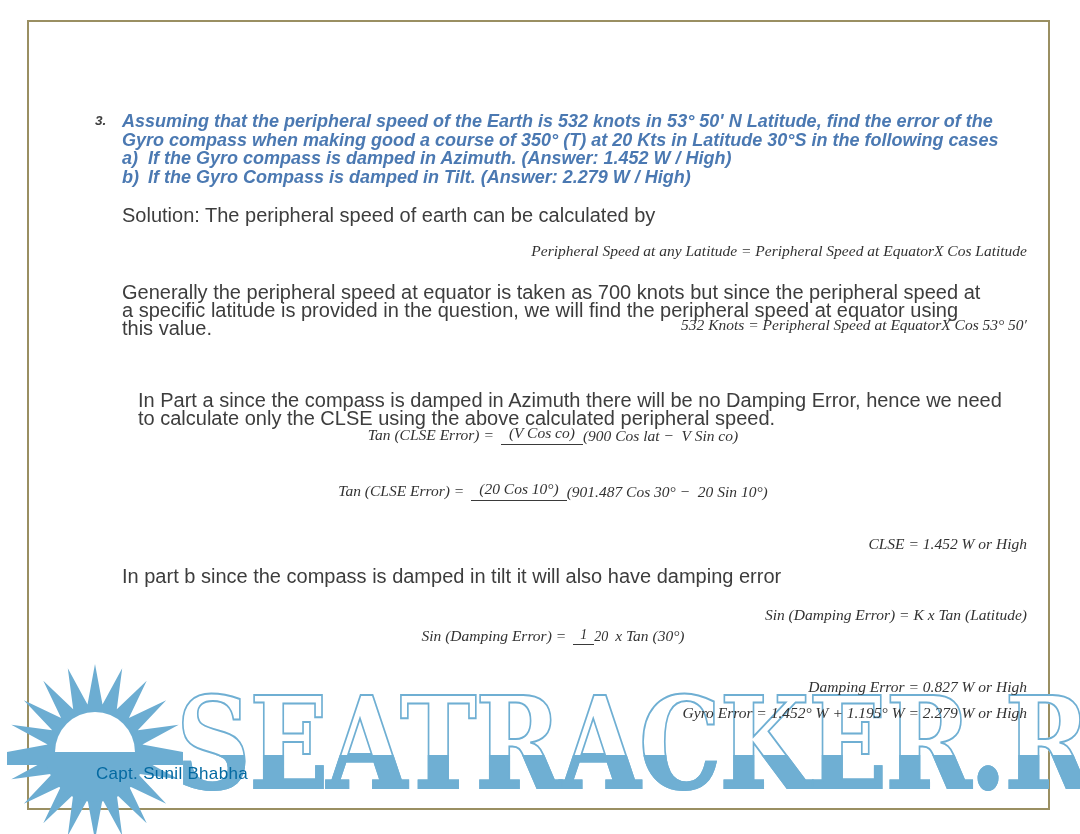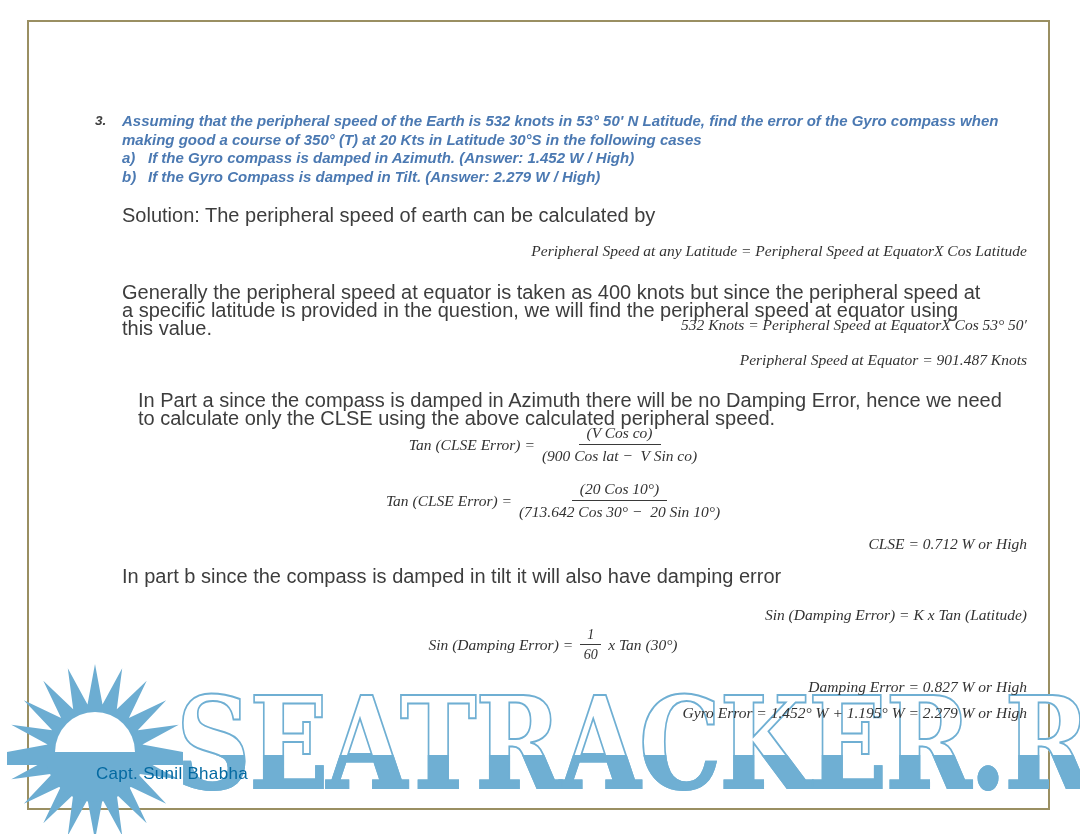--- a/index.html
+++ b/index.html
@@ -14,21 +14,21 @@
     overflow:hidden;font-family:"Liberation Sans",sans-serif;color:var(--body);
   }
   .frame{
     position:absolute;left:27px;top:20px;width:1019px;height:786px;
     border:2px solid var(--frame);z-index:0;
   }
   .content{position:absolute;inset:0;z-index:4;}
   
   .question{position:absolute;top:112px;left:95px;width:920px;display:flex;}
   .qnum{width:27px;flex:0 0 27px;font-size:13.5px;font-weight:bold;font-style:italic;color:#3f3f3f;line-height:18.5px;}
-  .qbody{flex:1;color:var(--accent);font-weight:bold;font-style:italic;font-size:15px;line-height:18.5px;}
+  .qbody{flex:1;color:var(--accent);font-weight:bold;font-style:italic;font-size:18px;line-height:18.5px;}
   .qtext{width:892px;}
   .qitem{display:flex;}
   .qmarker{flex:0 0 26px;}
   
   .para{position:absolute;font-size:20px;line-height:18px;color:var(--body);}
   .p-intro{top:206px;left:122px;width:866px;}
   .p-1{top:283px;left:122px;width:872px;}
   .p-2{top:391px;left:138px;width:884px;}
   .p-3{top:567px;left:122px;width:866px;}
   
@@ -38,21 +38,21 @@
     color:#323232;white-space:pre;
   }
   .eq-1{top:242px;} .eq-2{top:316px;} .eq-3{top:351px;}
   .eq-4{top:535px;} .eq-5{top:606px;} .eq-6{top:678px;} .eq-7{top:704px;}
   .eq-row{
     position:absolute;left:95px;width:916px;display:flex;justify-content:center;
     align-items:center;gap:7px;font-family:"Liberation Serif",serif;
     font-style:italic;font-size:15.5px;color:#323232;white-space:pre;
   }
   .fr-1{top:424px;} .fr-2{top:480px;} .fr-3{top:627px;}
-  .frac{display:inline-flex;flex-direction:column;align-items:center;}
+  .frac{display:inline-flex;align-items:center;}
   .frac .num{border-bottom:1px solid #3a3a3a;padding:0 8px 2px 8px;}
   .frac .den{padding-top:2px;}
   .frac-sm{font-size:14px;}
   .frac-sm .num{padding:0 7px 1px 7px;}
   
   .wm-text{
     position:absolute;left:176px;top:679px;z-index:1;
     font-family:"DejaVu Serif",serif;font-weight:bold;font-size:128px;line-height:128px;
     letter-spacing:-2px;transform:scaleX(0.81);transform-origin:left top;
     -webkit-text-stroke:2px var(--wm);
@@ -100,55 +100,54 @@
           <span class="qmarker">b)</span>
           <span>If the Gyro Compass is damped in Tilt. (Answer: 2.279 W / High)</span>
         </div>
       </div>
     </div>
 
     <div class="para p-intro">Solution: The peripheral speed of earth can be calculated by</div>
 
     <div class="eq eq-1">Peripheral Speed at any Latitude = Peripheral Speed at EquatorX Cos Latitude</div>
 
-    <div class="para p-1">Generally the peripheral speed at equator is taken as 400 knots but since the peripheral speed at a specific latitude is provided in the question, we will find the peripheral speed at equator using this value.</div>
+    <div class="para p-1">Generally the peripheral speed at equator is taken as 700 knots but since the peripheral speed at a specific latitude is provided in the question, we will find the peripheral speed at equator using this value.</div>
 
     <div class="eq eq-2">532 Knots = Peripheral Speed at EquatorX Cos 53° 50′</div>
 
-    <div class="eq eq-3">Peripheral Speed at Equator = 901.487 Knots</div>
 
     <div class="para p-2">In Part a since the compass is damped in Azimuth there will be no Damping Error, hence we need to calculate only the CLSE using the above calculated peripheral speed.</div>
 
     <div class="eq-row fr-1">
       <span>Tan (CLSE Error) =</span>
       <span class="frac">
         <span class="num">(V Cos co)</span>
         <span class="den">(900 Cos lat −  V Sin co)</span>
       </span>
     </div>
 
     <div class="eq-row fr-2">
       <span>Tan (CLSE Error) =</span>
       <span class="frac">
         <span class="num">(20 Cos 10°)</span>
-        <span class="den">(713.642 Cos 30° −  20 Sin 10°)</span>
+        <span class="den">(901.487 Cos 30° −  20 Sin 10°)</span>
       </span>
     </div>
 
-    <div class="eq eq-4">CLSE = 0.712 W or High</div>
+    <div class="eq eq-4">CLSE = 1.452 W or High</div>
 
     <div class="para p-3">In part b since the compass is damped in tilt it will also have damping error</div>
 
     <div class="eq eq-5">Sin (Damping Error) = K x Tan (Latitude)</div>
 
     <div class="eq-row fr-3">
       <span>Sin (Damping Error) =</span>
       <span class="frac frac-sm">
         <span class="num">1</span>
-        <span class="den">60</span>
+        <span class="den">20</span>
       </span>
       <span>x Tan (30°)</span>
     </div>
 
     <div class="eq eq-6">Damping Error = 0.827 W or High</div>
 
     <div class="eq eq-7">Gyro Error = 1.452° W + 1.195° W = 2.279 W or High</div>
 
   </div>
 </div>

